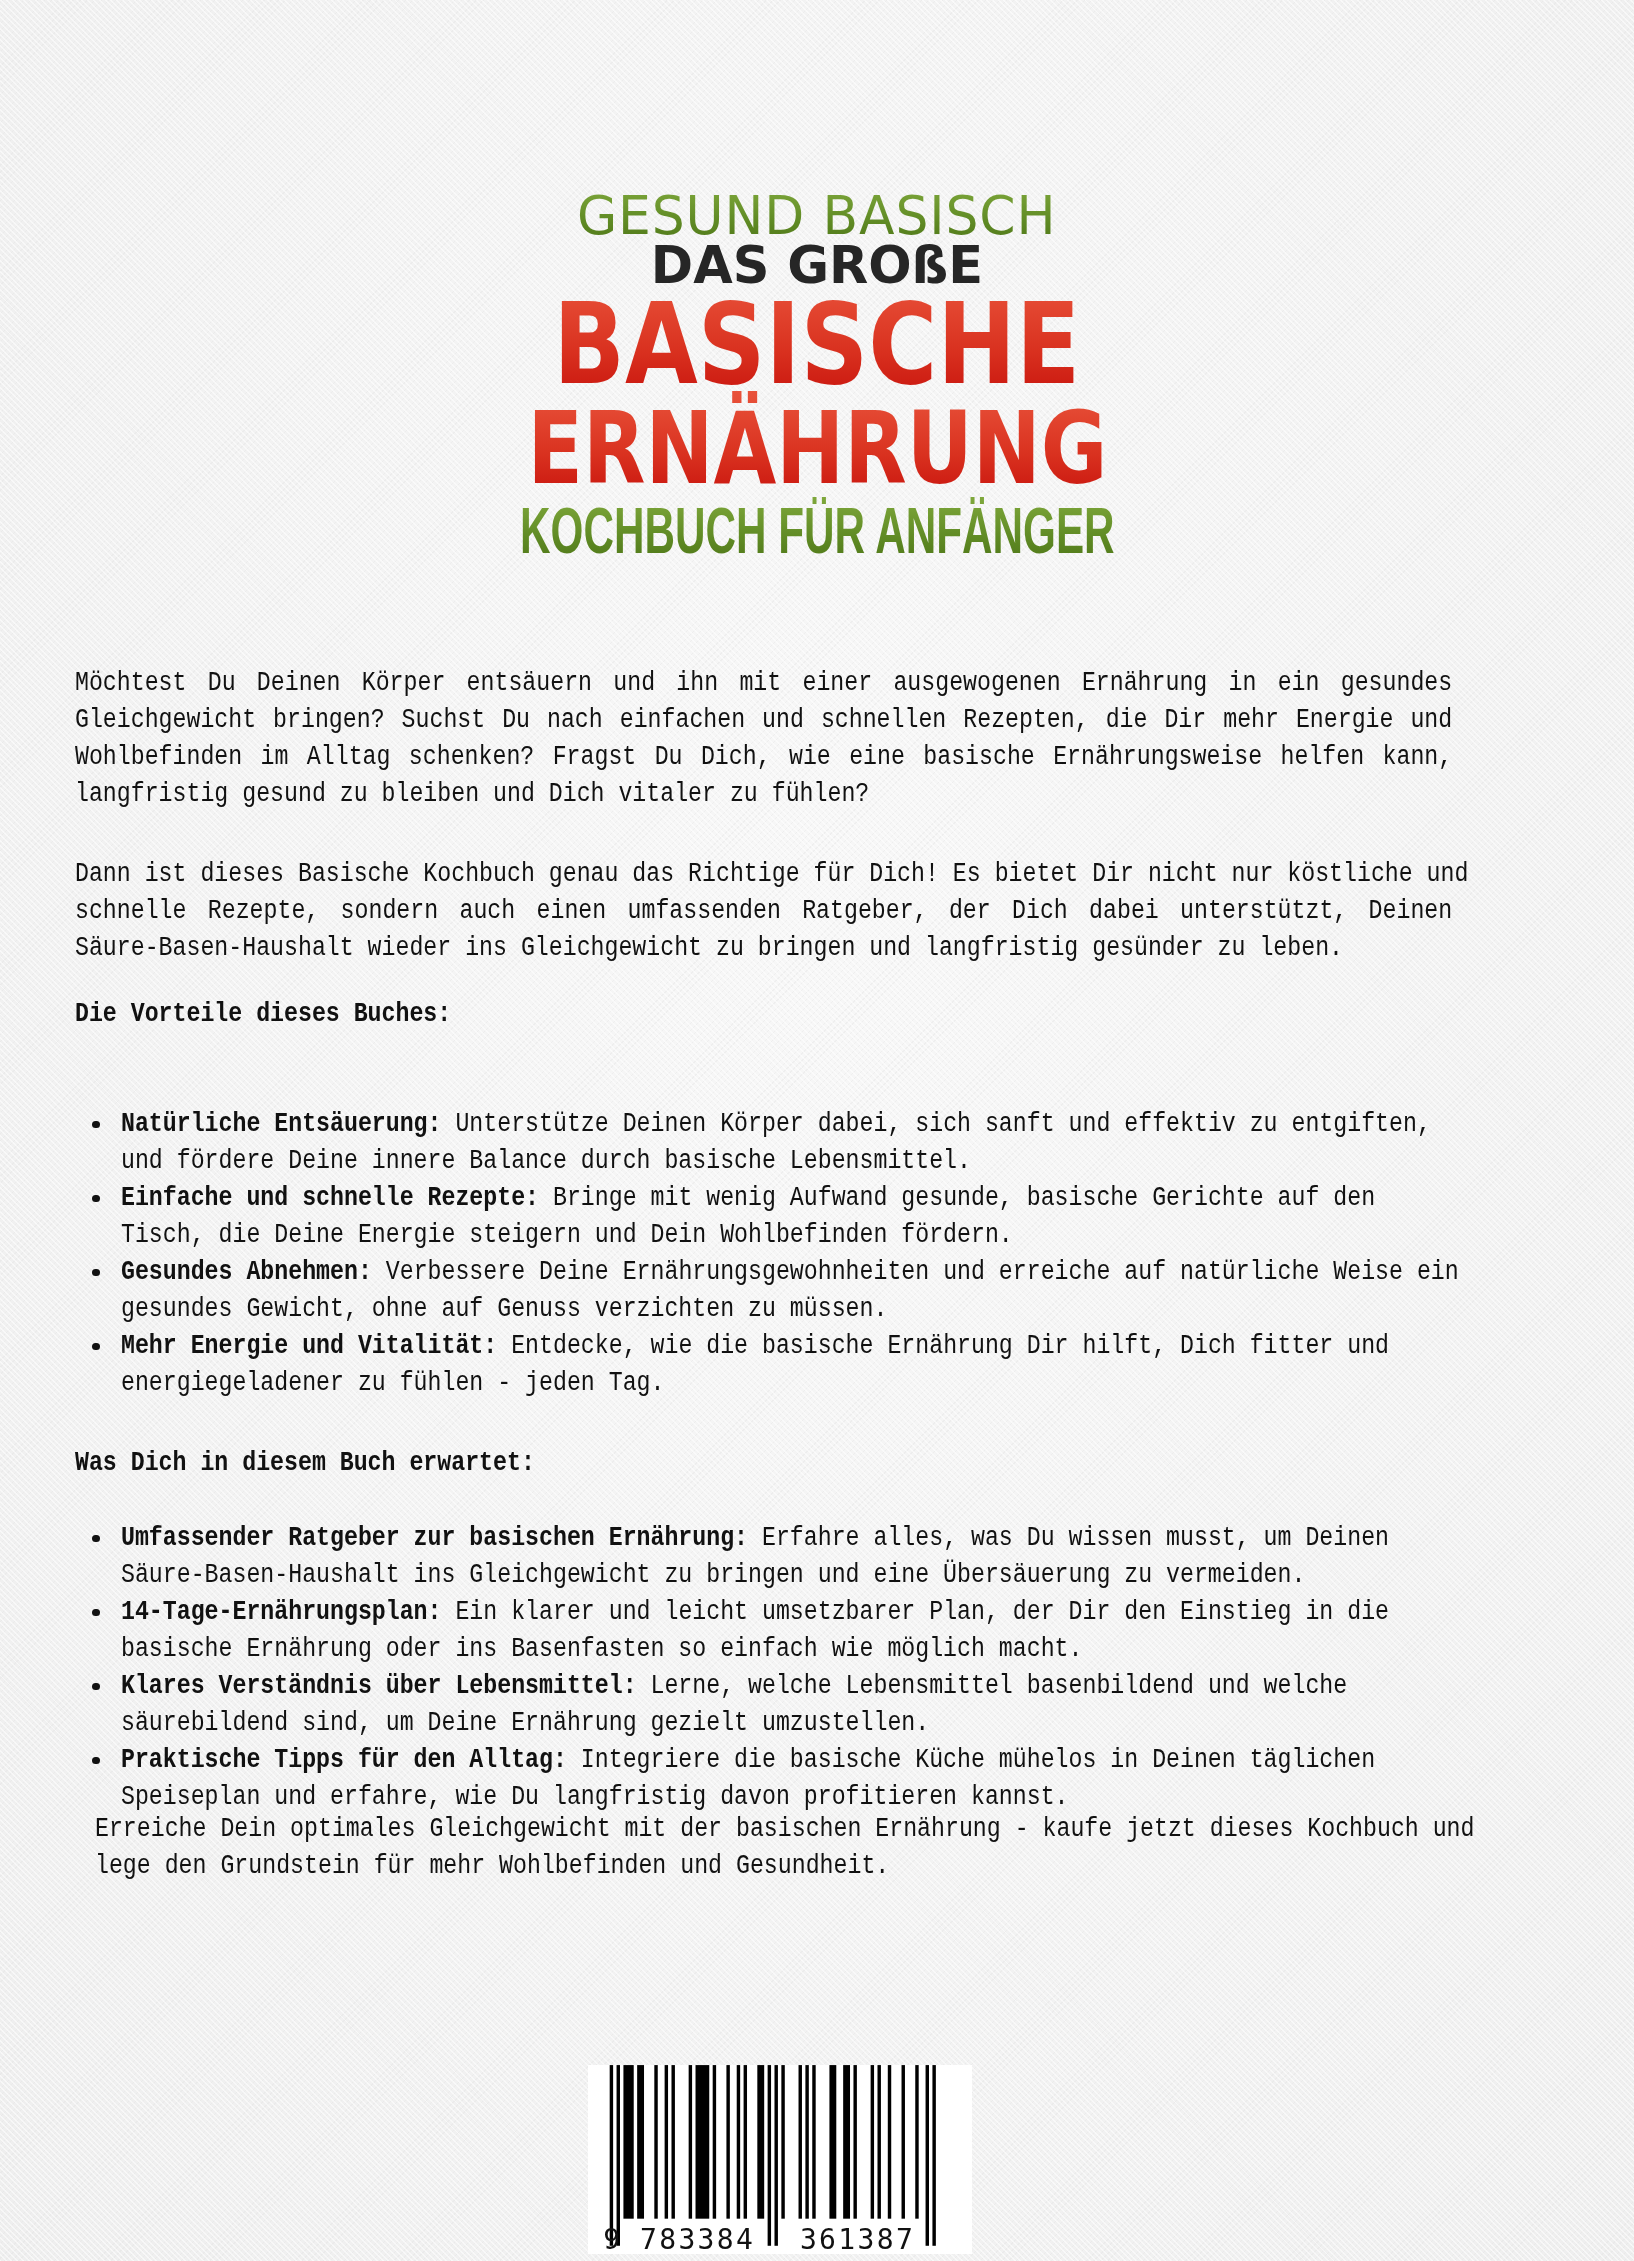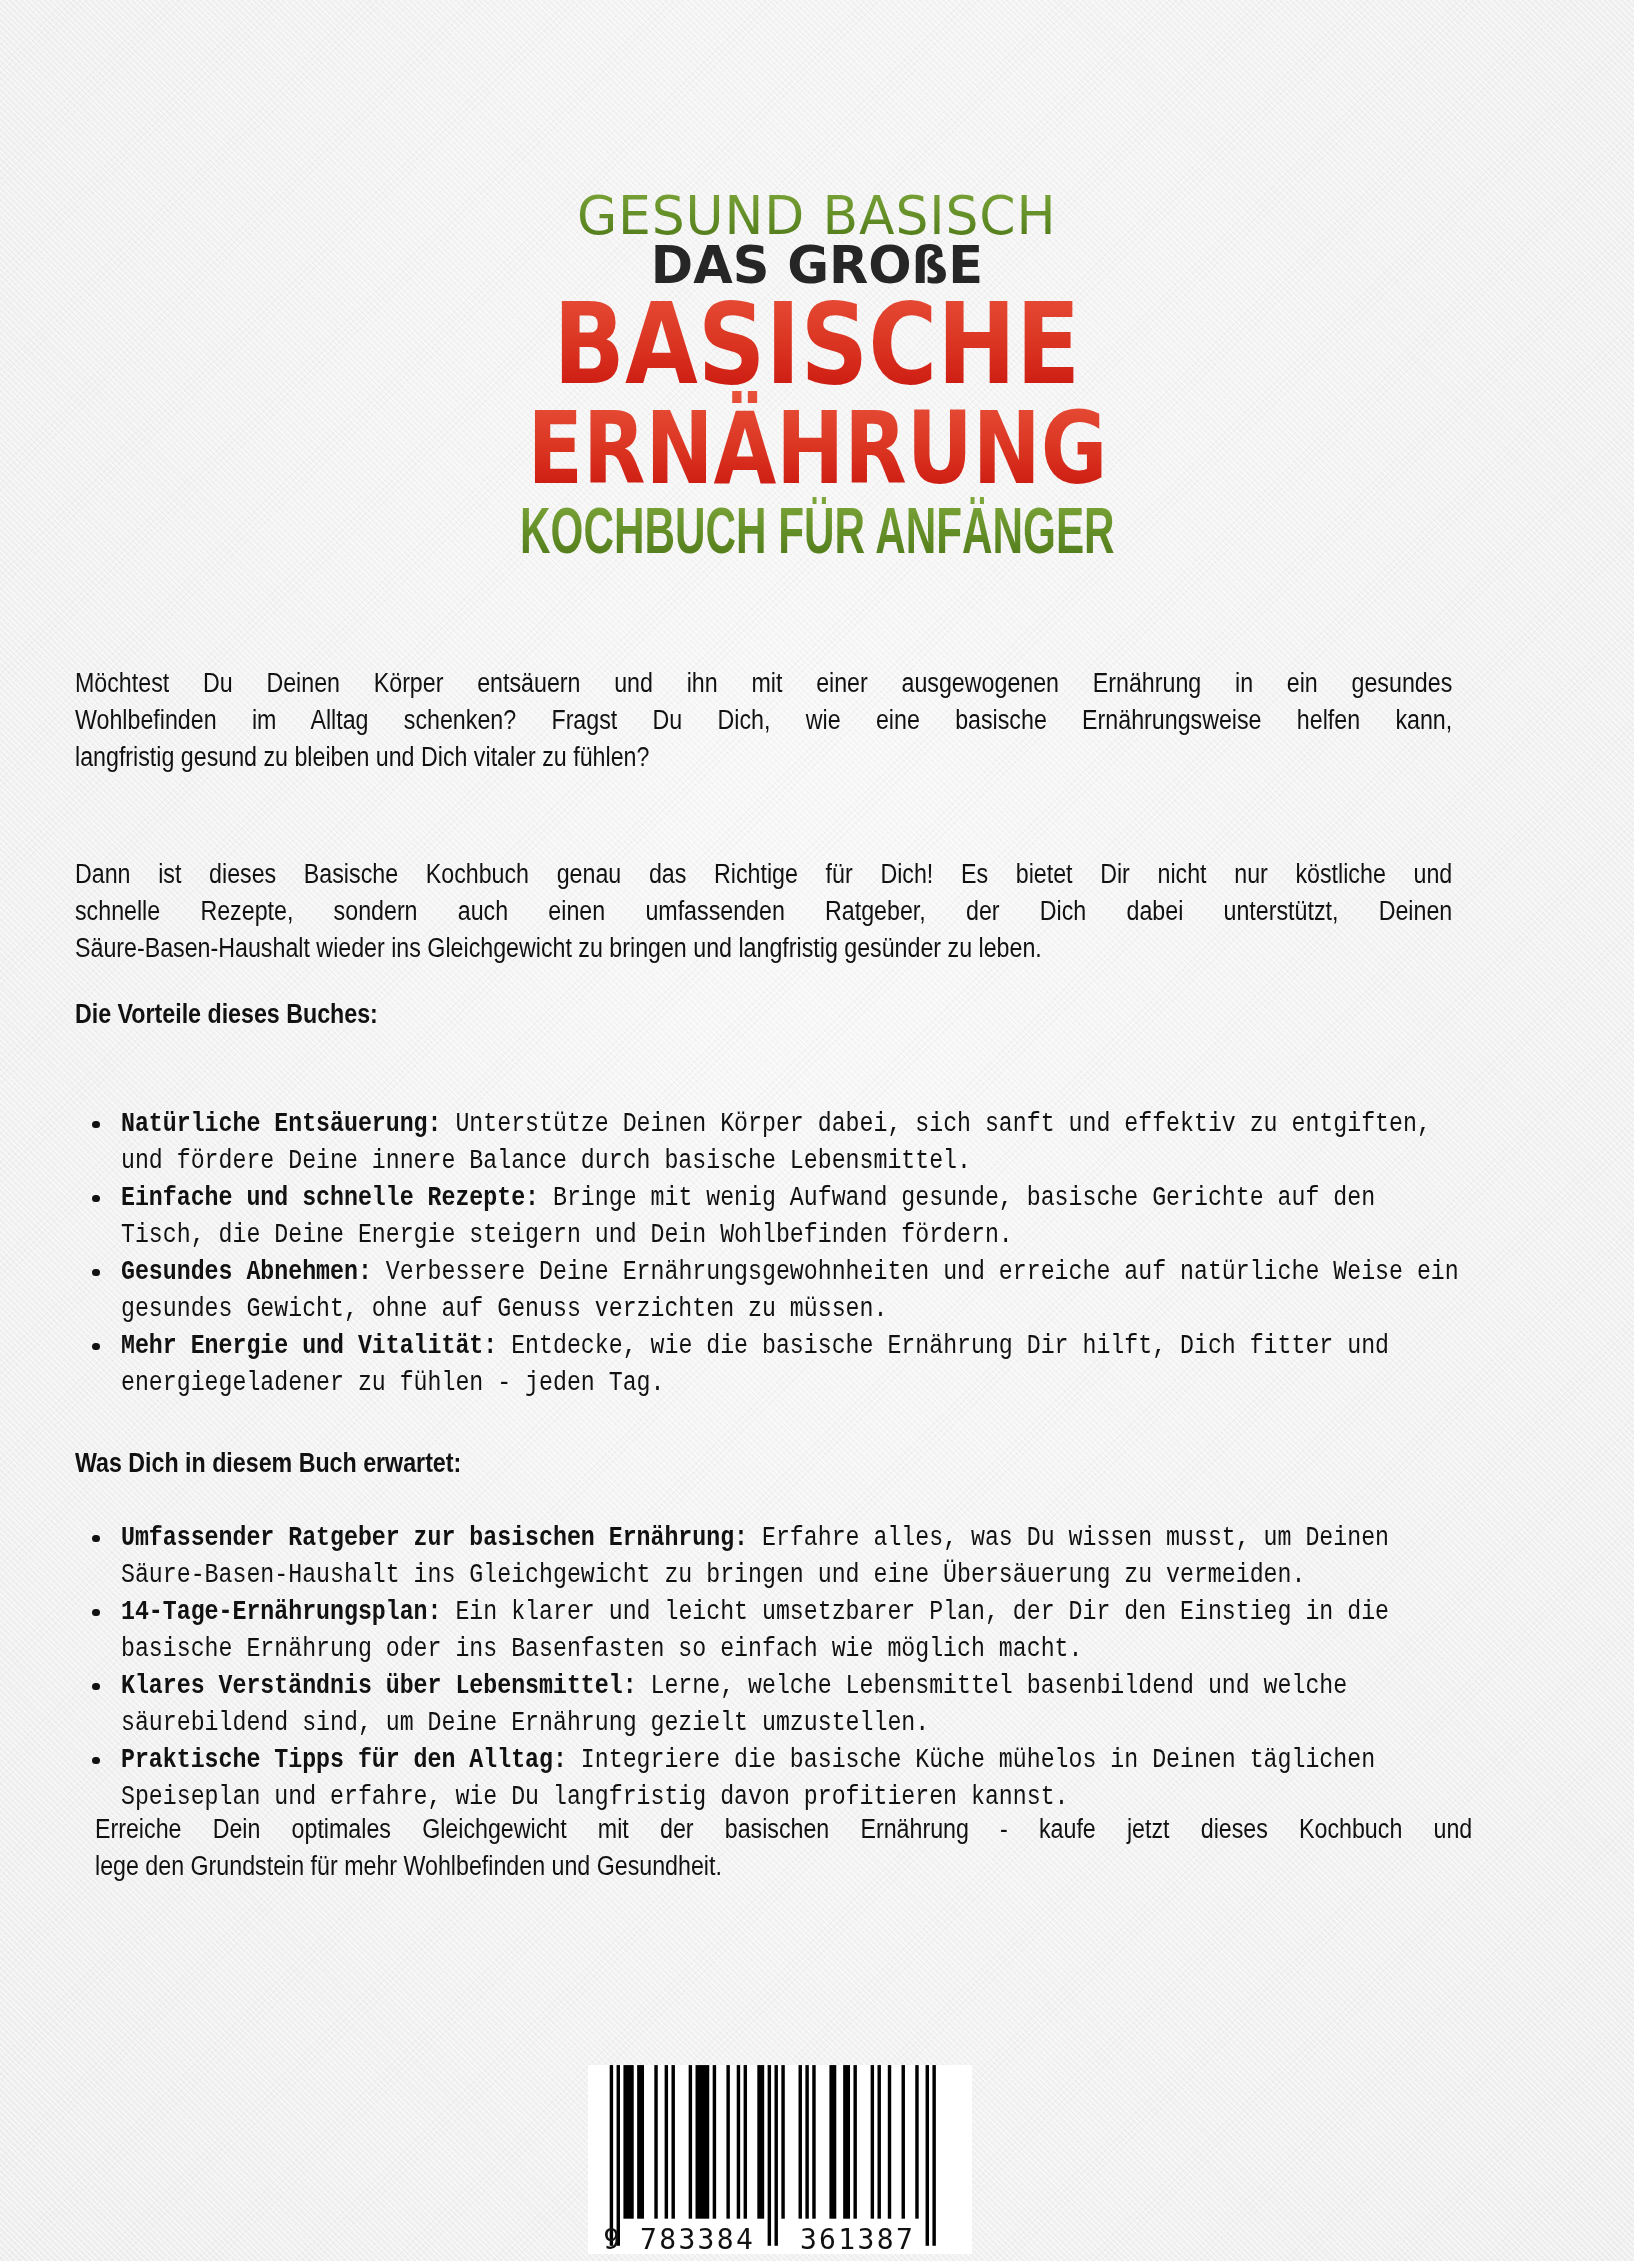--- a/index.html
+++ b/index.html
@@ -34,21 +34,21 @@
   #t3 { top: 279px; font-family: "DejaVu Sans", sans-serif; font-weight: bold; font-size: 112px; line-height: 131px; }
   #t3 span { transform: scaleX(0.84); transform-origin: center; }
   #t4 { top: 390px; font-family: "DejaVu Sans", sans-serif; font-weight: bold; font-size: 99px; line-height: 118px; }
   #t4 span { transform: scaleX(0.82); transform-origin: center; }
   #t5 { top: 497px; font-family: "Liberation Sans", sans-serif; font-weight: bold; font-size: 64px; line-height: 68px; }
   #t5 span { transform: scaleX(0.66); transform-origin: center; }
 
   
   .txt {
     position: absolute; left: 75px; width: 1377px;
-    font-family: Liberation Sans, sans-serif;
+    font-family: Liberation Mono, monospace;
     font-size: 27px; line-height: 37px; color: #111;
   }
   .justify { text-align: justify; }
   .justify .ln { display: block; text-align: justify; text-align-last: justify; height: 37px; white-space: nowrap; }
   .justify .ln.last { text-align-last: left; }
   .cond { display: inline-block; transform: scaleX(0.86); transform-origin: left center; width: 116.3%; }
   .heading { font-weight: bold; }
 
   ul.blist { list-style: none; margin: 0; padding: 0; position: absolute; left: 66px; width: 1402px; font-family: Liberation Mono, monospace; }
   ul.blist li { position: relative; padding-left: 55px; font-size: 27px; line-height: 37px; }
@@ -78,20 +78,21 @@
 </div>
 <div class="title" id="t4">
   <span class="t-red">ERNÄHRUNG</span>
 </div>
 <div class="title" id="t5">
   <span class="t-green">KOCHBUCH FÜR ANFÄNGER</span>
 </div>
 
 <div class="txt justify" style="top:665px;">
   <span class="ln"><span class="cond">Möchtest Du Deinen Körper entsäuern und ihn mit einer ausgewogenen Ernährung in ein gesundes</span></span>
+  <span class="ln"><span class="cond">Gleichgewicht bringen? Suchst Du nach einfachen und schnellen Rezepten, die Dir mehr Energie und</span></span>
   <span class="ln"><span class="cond">Wohlbefinden im Alltag schenken? Fragst Du Dich, wie eine basische Ernährungsweise helfen kann,</span></span>
   <span class="ln last"><span class="cond">langfristig gesund zu bleiben und Dich vitaler zu fühlen?</span></span>
 </div>
 
 <div class="txt justify" style="top:856px;">
   <span class="ln"><span class="cond">Dann ist dieses Basische Kochbuch genau das Richtige für Dich! Es bietet Dir nicht nur köstliche und</span></span>
   <span class="ln"><span class="cond">schnelle Rezepte, sondern auch einen umfassenden Ratgeber, der Dich dabei unterstützt, Deinen</span></span>
   <span class="ln last"><span class="cond">Säure-Basen-Haushalt wieder ins Gleichgewicht zu bringen und langfristig gesünder zu leben.</span></span>
 </div>
 

